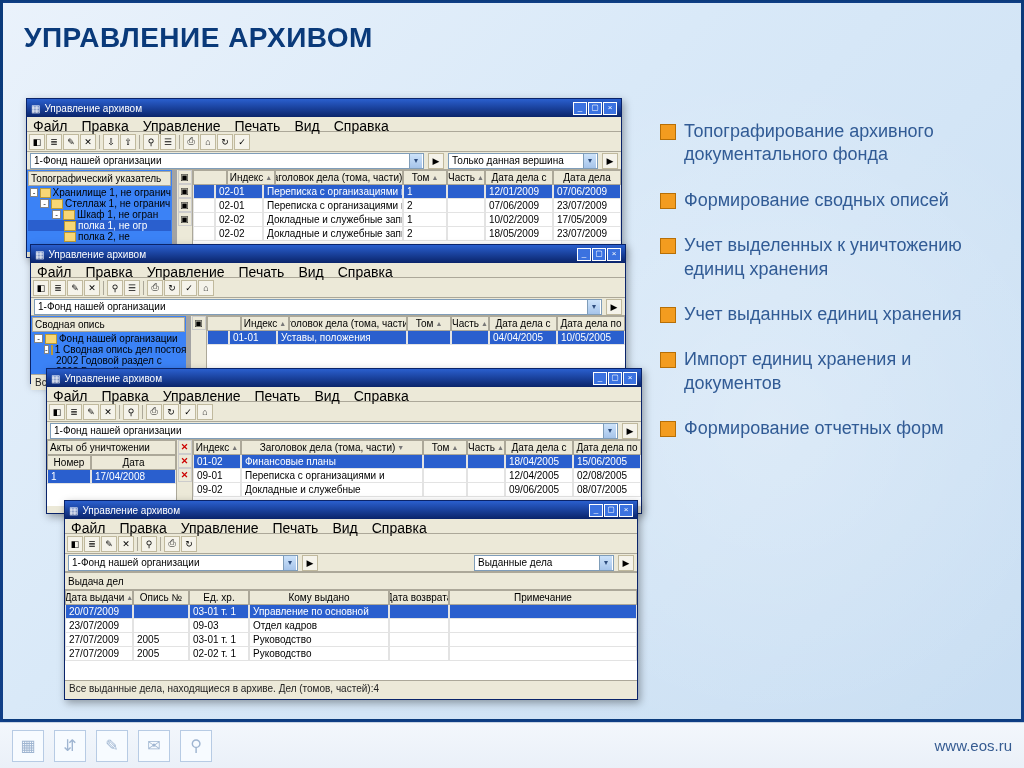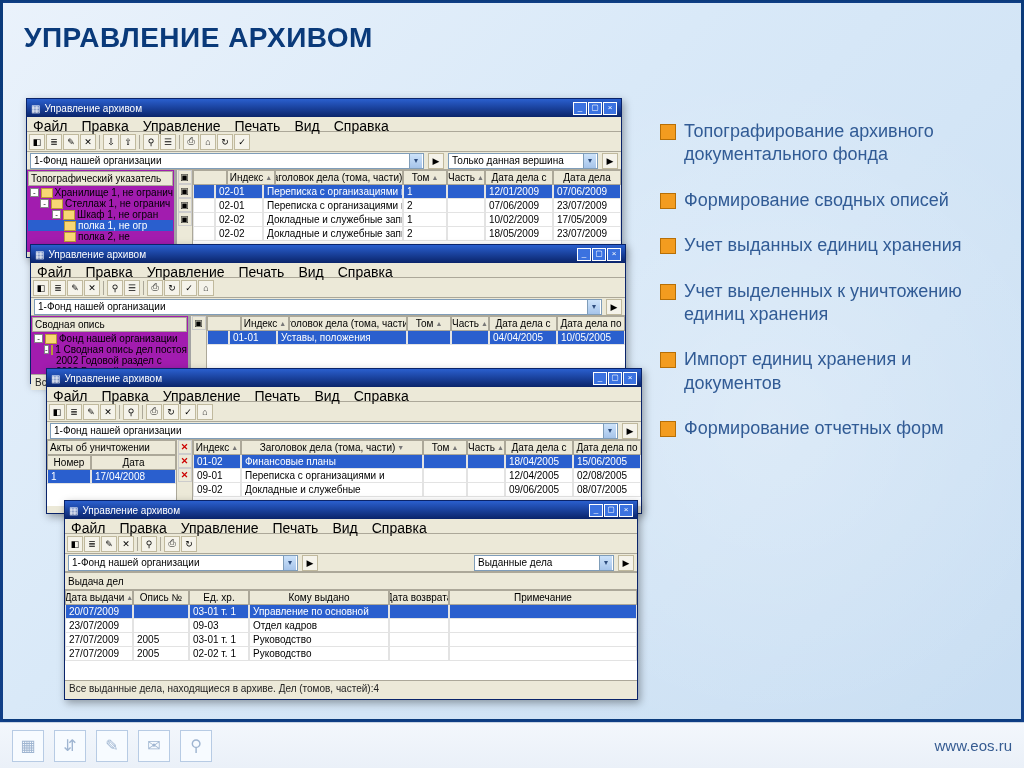--- a/index.html
+++ b/index.html
@@ -103,21 +103,21 @@
   .wbtn{width:14px;height:13px;background:#3b72e0;border:1px solid #fff;font-size:8px;color:#fff;display:flex;align-items:center;justify-content:center;line-height:1;}
   .menubar{background:#ece9d8;height:15px;border-bottom:1px solid #aca899;padding:0 2px;display:flex;gap:6px;font-size:14px;}
   .menubar span{padding:1px 4px;}
   .toolbar{height:20px;background:#ece9d8;border-bottom:1px solid #aca899;display:flex;align-items:center;gap:1px;padding:1px 2px;}
   .tb{width:16px;height:16px;background:#f5f3ea;border:1px solid #c0b99d;display:flex;align-items:center;justify-content:center;font-size:9px;}
   .sep{width:1px;height:14px;background:#aca899;margin:0 2px}
   .pathbar{height:18px;display:flex;align-items:center;gap:4px;padding:1px 3px;border-bottom:1px solid #aca899;background:#ece9d8}
   .combo{height:16px;background:#fff;border:1px solid #7f9db9;padding:0 14px 0 3px;font-size:10px;position:relative;display:flex;align-items:center;min-width:0}
   .combo::after{content:'▾';position:absolute;right:1px;top:0;bottom:0;width:12px;background:linear-gradient(#cde3fa,#a6c4ea);border-left:1px solid #7f9db9;display:flex;align-items:center;justify-content:center;font-size:8px;color:#2d4c7d}
   .body{background:#fff;display:flex;min-height:0;}
-  .tree{width:150px;border-right:3px solid #a3a3a3;background:#a21caf;overflow:hidden;padding:1px;font-size:10px;color:#000}
+  .tree{width:150px;border-right:5px solid #a3a3a3;background:#3b82f6;overflow:hidden;padding:1px;font-size:10px;color:#000}
   .tree-head{background:#ece9d8;border:1px solid #aca899;padding:1px 2px;margin-bottom:1px;font-size:10px;color:#000;white-space:nowrap}
   .tree-node{white-space:nowrap;padding:0 0 0 2px;display:flex;align-items:center;gap:2px}
   .tree .pm{display:inline-block;width:9px;height:9px;border:1px solid #858585;background:#fff;font-size:8px;line-height:7px;text-align:center;color:#000}
   .tree .fi{width:12px;height:10px;background:#f8d775;border:1px solid #ba9a37;display:inline-block}
   .grid{flex:1;display:flex;flex-direction:column;overflow:hidden}
   .ghead{display:flex;background:#ece9d8}
   .gc{border:1px solid #aca899;padding:1px 16px;font-size:10px;color:#000;display:flex;align-items:center;justify-content:center;background:#ece9d8;overflow:hidden;white-space:nowrap}
   .gc.sort::after{content:'▲';font-size:7px;margin-left:2px;color:#777}
   .gc.sortd::after{content:'▼';font-size:7px;margin-left:2px;color:#777}
   .grow{display:flex;background:#fff}
@@ -150,22 +150,22 @@
 <div class="frame-top"></div>
 <div class="frame-bottom"></div>
 <div class="frame-left"></div>
 <div class="frame-right"></div>
 
 <h1 class="slide-title">УПРАВЛЕНИЕ АРХИВОМ</h1>
 
 <ul class="bullets">
   <li>Топографирование архивного документального фонда</li>
   <li>Формирование сводных описей</li>
+  <li>Учет выделенных к уничтожению единиц хранения</li>
   <li>Учет выданных единиц хранения</li>
-  <li>Учет выделенных к уничтожению единиц хранения</li>
   <li>Импорт единиц хранения и документов</li>
   <li>Формирование отчетных форм</li>
 </ul>
 
 <div class="win" style="left:26px;top:98px;width:596px;height:160px">
   <div class="titlebar">
     <span class="ttl">
         <span>▦</span>
         <span>Управление архивом</span>
       </span>

